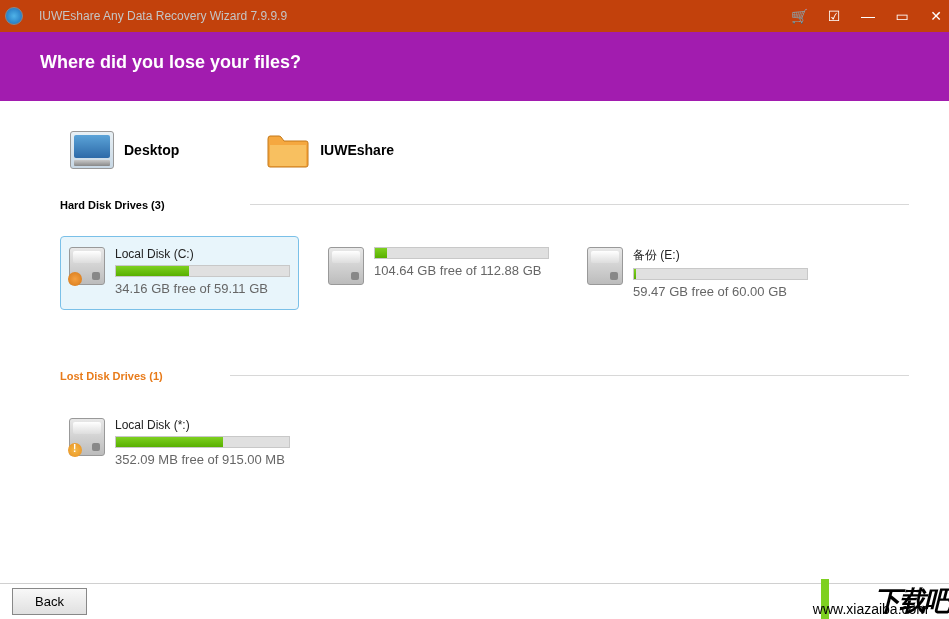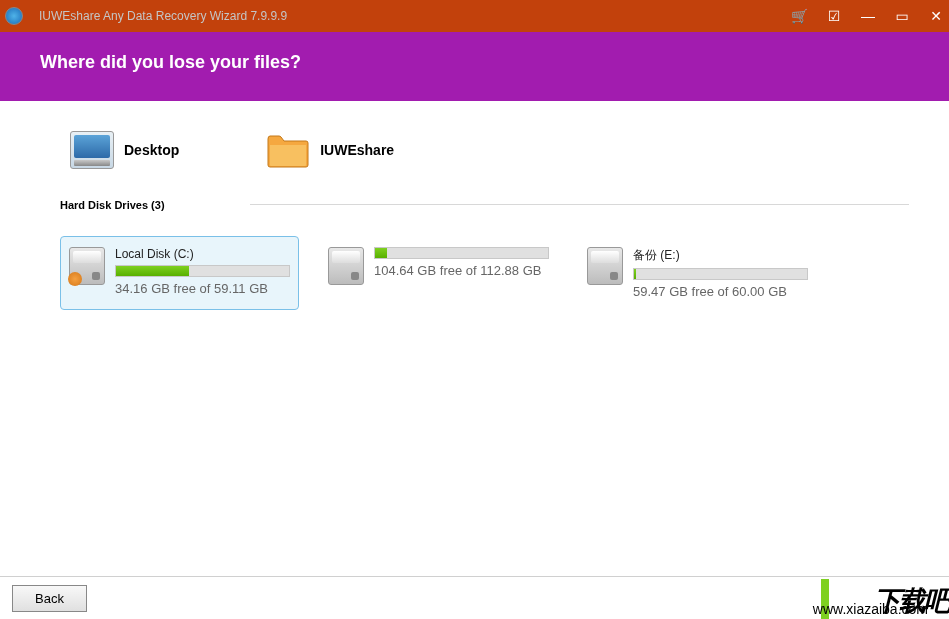--- a/index.html
+++ b/index.html
@@ -43,21 +43,21 @@
     .drive-icon .badge.win { background: radial-gradient(#f5a040, #d67818); }
     .drive-icon .badge.warn { background: radial-gradient(#f5b848, #e89020); }
     .drive-icon .badge.warn::after { content: '!'; color: #fff; font-size: 10px; font-weight: bold; position: absolute; left: 5px; top: 0; }
     
     .drive-info { flex: 1; display: flex; flex-direction: column; gap: 4px; }
     .drive-name { font-size: 12px; color: #222; }
     .drive-bar { height: 12px; background: #e0e0e0; border: 1px solid #c8c8c8; position: relative; overflow: hidden; }
     .drive-bar-fill { height: 100%; background: linear-gradient(#7ed020, #58b000); }
     .drive-free { font-size: 13px; color: #666; }
     
-    .footer { position: absolute; bottom: 0; left: 0; right: 0; height: 43px; border-top: 1px solid #d0d0d0; display: flex; align-items: center; padding: 0 12px; background: #fff; }
+    .footer { position: absolute; bottom: 0; left: 0; right: 0; height: 36px; border-top: 1px solid #d0d0d0; display: flex; align-items: center; padding: 0 12px; background: #fff; }
     .footer-btn { border: 1px solid #888; background: linear-gradient(#f8f8f8, #e0e0e0); padding: 5px 22px; font-size: 13px; cursor: pointer; }
     .footer-accent { position: absolute; right: 120px; bottom: 0; width: 8px; height: 40px; background: #7ed020; }
     
     .watermark { position: absolute; right: 0; bottom: 0; font-size: 27px; font-weight: 900; color: #000; font-style: italic; letter-spacing: -2px; }
     .watermark-url { position: absolute; right: 21px; bottom: 2px; font-size: 14px; color: #000; }
   </style>
 </head>
 <body>
 
 <div class="titlebar">
@@ -129,20 +129,38 @@
         <div class="drive-name">备份 (E:)</div>
         <div class="drive-bar">
           <div class="drive-bar-fill" style="width:1%"></div>
         </div>
         <div class="drive-free">59.47 GB free of 60.00 GB</div>
       </div>
         </div>
       </div>
   </div>
 
+  <div class="section-block">
+    <div class="section-title lost">Lost Disk Drives (1)</div>
+    <div class="section-divider" style="margin-left:170px;"></div>
+    <div class="drives" id="lost-drives">
+        <div class="drive">
+      <div class="drive-icon">
+        <div class="badge warn"></div>
+      </div>
+      <div class="drive-info">
+        <div class="drive-name">Local Disk (*:)</div>
+        <div class="drive-bar">
+          <div class="drive-bar-fill" style="width:62%"></div>
+        </div>
+        <div class="drive-free">352.09 MB free of 915.00 MB</div>
+      </div>
+        </div>
+      </div>
+  </div>
 
 </div>
 
 <div class="footer">
   <button class="footer-btn">Back</button>
   <div class="footer-accent"></div>
 </div>
 
 <div class="watermark">下载吧</div>
 <div class="watermark-url">www.xiazaiba.com</div>

